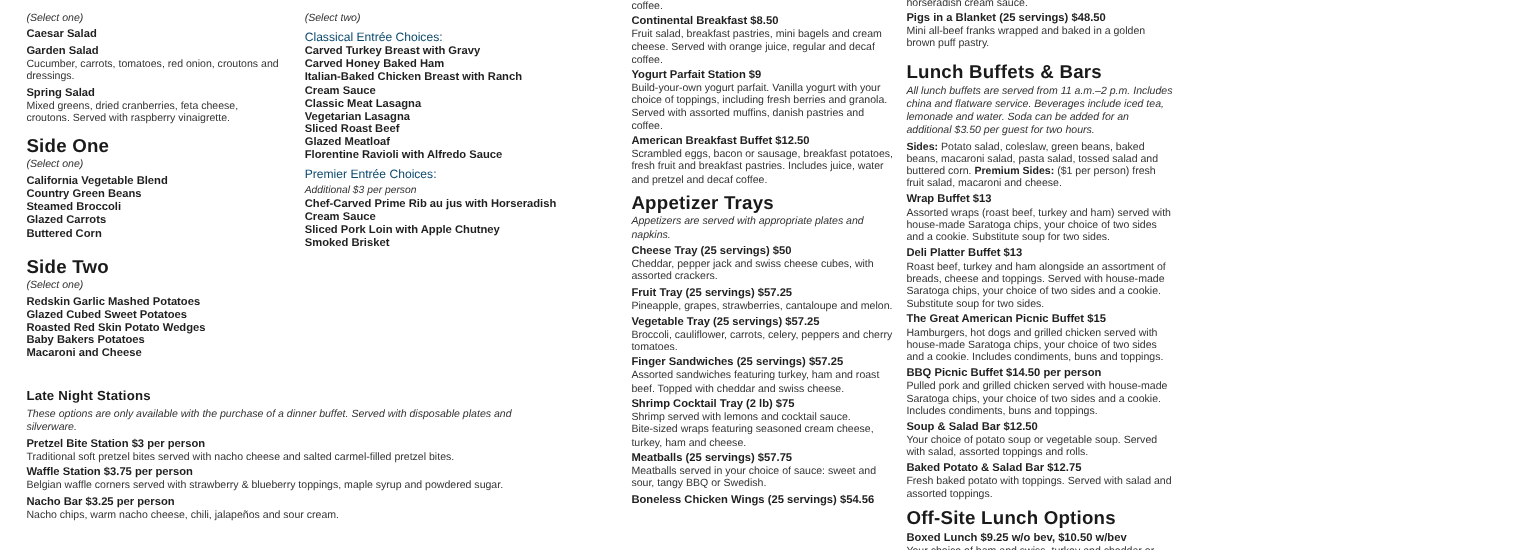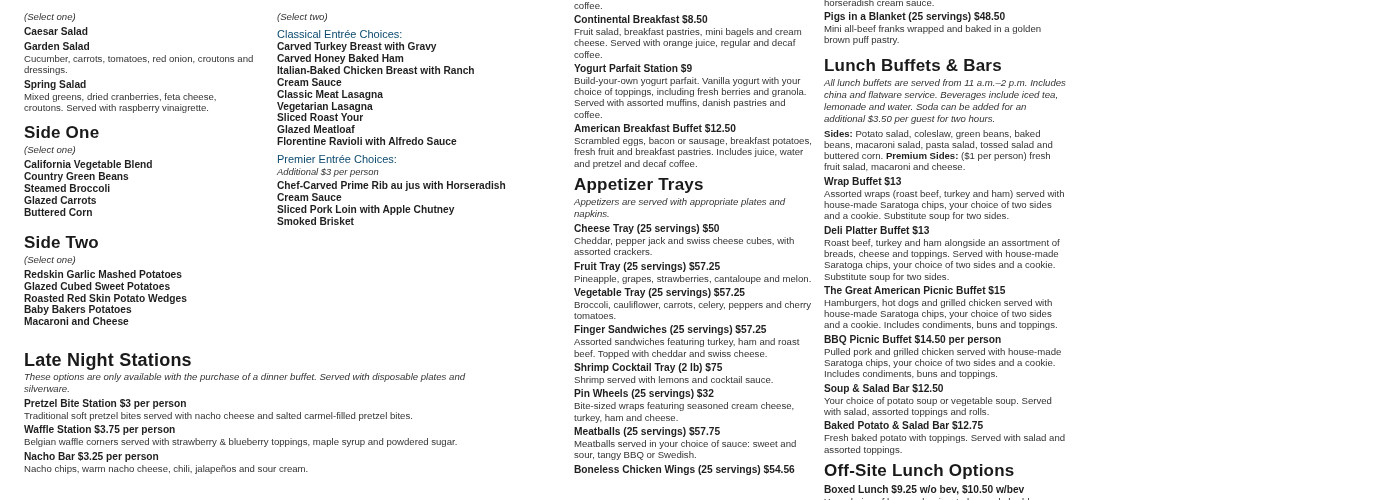--- a/index.html
+++ b/index.html
@@ -8,21 +8,21 @@
     background: #ffffff; color: #222222;
     font-family: "Liberation Sans", "DejaVu Sans", sans-serif;
   }
   .col { position: absolute; box-sizing: border-box; }
   .c1 { left: 24px; top: -14px; width: 230px; }
   .c2 { left: 277px; top: -14px; width: 232px; }
   .c3 { left: 574px; top: -14px; width: 240px; }
   .c4 { left: 824px; top: -14px; width: 245px; }
   .late { left: 24px; top: 346px; width: 470px; }
 
-  h2 { font-size: 18px; font-weight: bold; margin: 4px 0 1px 0; line-height: 20px; color: #1a1a1a; letter-spacing: 0.2px; }
+  h2 { font-size: 12px; font-weight: bold; margin: 4px 0 1px 0; line-height: 20px; color: #1a1a1a; letter-spacing: 0.2px; }
   h2.big { font-size: 17px; margin-top: 10px; }
   .note { font-size: 9.6px; font-style: italic; color: #333; line-height: 12px; margin: 0 0 3px 0; }
   .item-name { font-size: 10.2px; font-weight: bold; color: #1f1f1f; line-height: 12px; margin-top: 3px; }
   .item-desc { font-size: 9.6px; color: #333; line-height: 11.3px; }
   .plain-list div { font-size: 10.2px; line-height: 11.9px; color: #1f1f1f; font-weight: bold; }
   h3 { font-size: 11px; font-weight: normal; margin: 4px 0 0 0; line-height: 14px; color: #0c4a6e; }
   .sub-note { font-size: 9.4px; font-style: italic; color: #333; line-height: 11px; margin-bottom: 3px; }
   .lbl { font-weight: bold; color: #1f1f1f; }
   .first-line { font-size: 9.6px; color: #333; line-height: 11px; }
 </style>
@@ -73,21 +73,21 @@
 <div class="col c2">
   <h2>&nbsp;</h2>
   <div class="note">(Select two)</div>
   <h3>Classical Entrée Choices:</h3>
   <div class="plain-list">
     <div>Carved Turkey Breast with Gravy</div>
     <div>Carved Honey Baked Ham</div>
     <div>Italian-Baked Chicken Breast with Ranch Cream Sauce</div>
     <div>Classic Meat Lasagna</div>
     <div>Vegetarian Lasagna</div>
-    <div>Sliced Roast Your</div>
+    <div>Sliced Roast Beef</div>
     <div>Glazed Meatloaf</div>
     <div>Florentine Ravioli with Alfredo Sauce</div>
   </div>
   <h3>Premier Entrée Choices:</h3>
   <div class="sub-note">Additional $3 per person</div>
   <div class="plain-list">
     <div>Chef-Carved Prime Rib au jus with Horseradish Cream Sauce</div>
     <div>Sliced Pork Loin with Apple Chutney</div>
     <div>Smoked Brisket</div>
   </div>
@@ -107,21 +107,20 @@
   <div class="item-name">Cheese Tray (25 servings) $50</div>
   <div class="item-desc">Cheddar, pepper jack and swiss cheese cubes, with assorted crackers.</div>
   <div class="item-name">Fruit Tray (25 servings) $57.25</div>
   <div class="item-desc">Pineapple, grapes, strawberries, cantaloupe and melon.</div>
   <div class="item-name">Vegetable Tray (25 servings) $57.25</div>
   <div class="item-desc">Broccoli, cauliflower, carrots, celery, peppers and cherry tomatoes.</div>
   <div class="item-name">Finger Sandwiches (25 servings) $57.25</div>
   <div class="item-desc">Assorted sandwiches featuring turkey, ham and roast beef. Topped with cheddar and swiss cheese.</div>
   <div class="item-name">Shrimp Cocktail Tray (2 lb) $75</div>
   <div class="item-desc">Shrimp served with lemons and cocktail sauce.</div>
-  <div class="item-name">Pin Wheels (25 servings) $32</div>
   <div class="item-desc">Bite-sized wraps featuring seasoned cream cheese, turkey, ham and cheese.</div>
 
   <div class="item-name">Meatballs (25 servings) $57.75</div>
   <div class="item-desc">Meatballs served in your choice of sauce: sweet and sour, tangy BBQ or Swedish.</div>
   <div class="item-name">Boneless Chicken Wings (25 servings) $54.56</div>
 
 </div>
 
 <div class="col c4">
   <div class="first-line">Battered and deep fried mushrooms. Served with horseradish cream sauce.</div>

